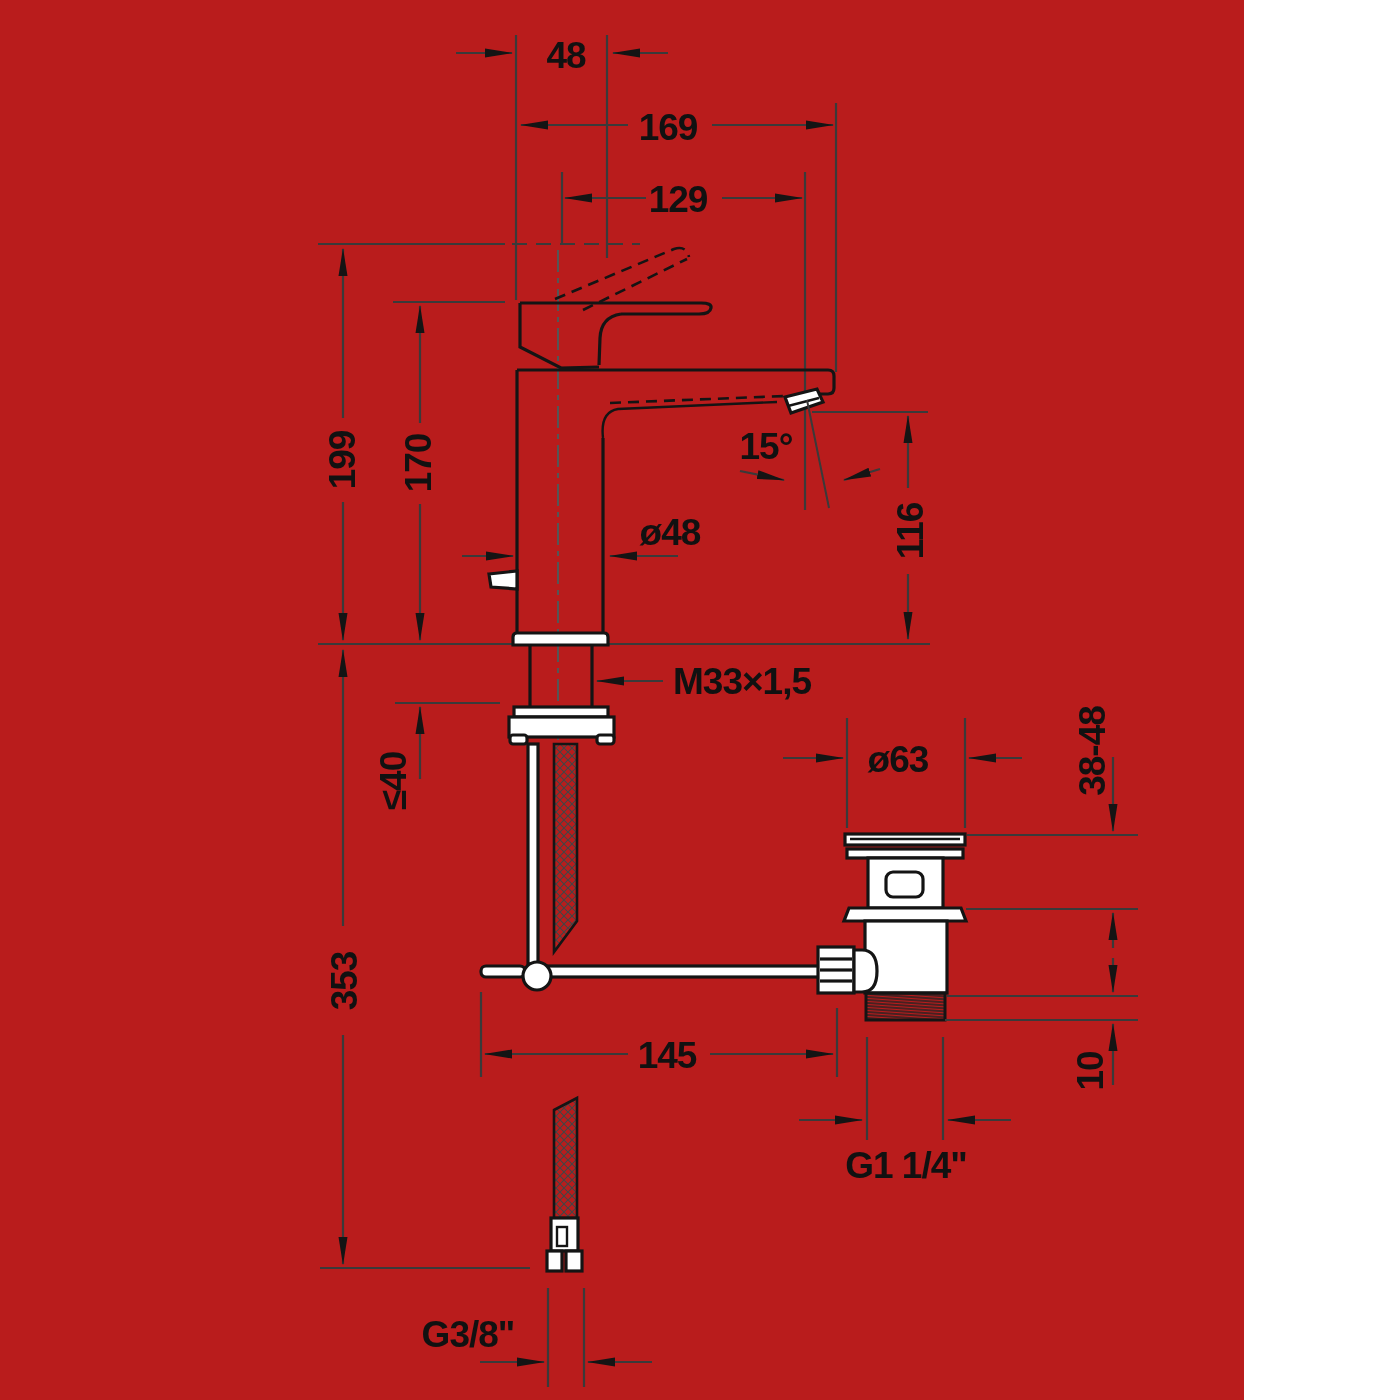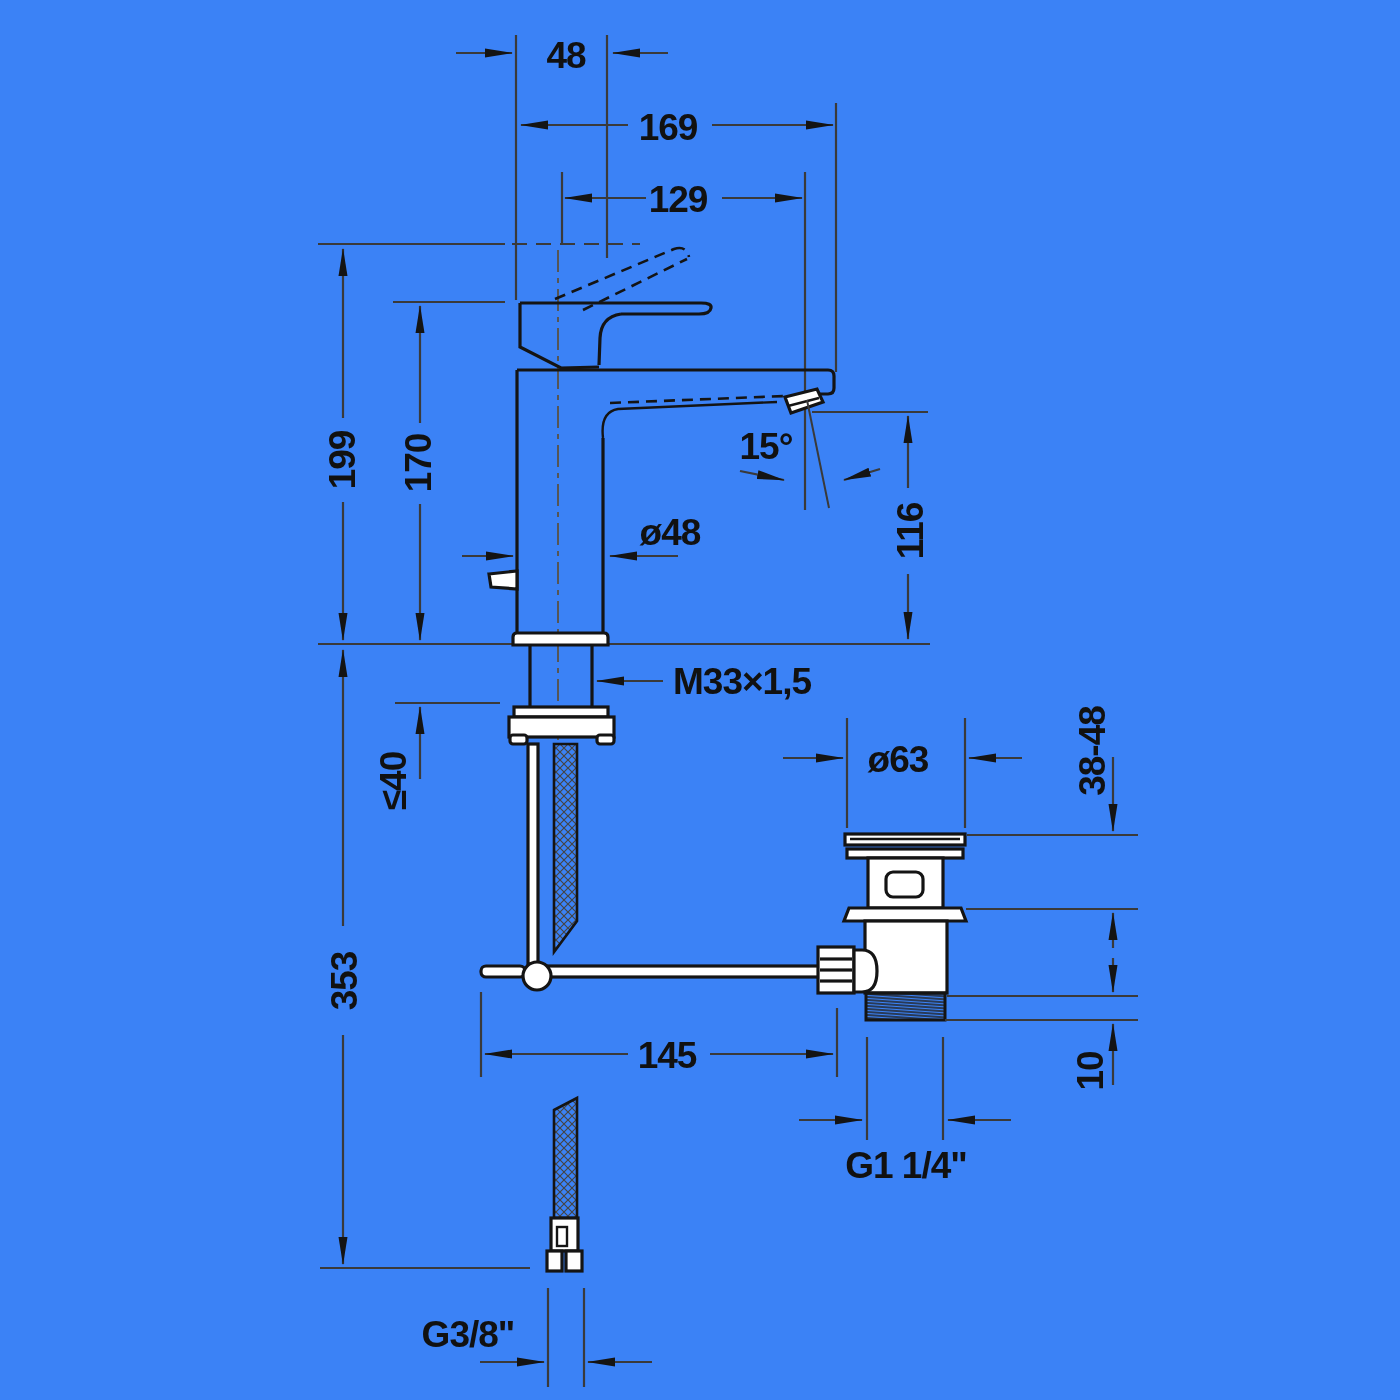--- a/index.html
+++ b/index.html
@@ -1,16 +1,16 @@
 <!DOCTYPE html>
 <html><head>
 <meta charset="utf-8">
 <style>
   html,body{margin:0;padding:0;background:#fff;}
-  .canvas{position:relative;width:1400px;height:1400px;background:#3b82f6;overflow:hidden;}
+  .canvas{position:relative;width:1244px;height:1400px;background:#b91c1c;overflow:hidden;}
   svg{position:absolute;left:0;top:0;}
   text{font-family:"Liberation Sans","DejaVu Sans",sans-serif;font-weight:bold;fill:#111;letter-spacing:-1px;}
   .dim{stroke:#3a3a3a;stroke-width:2.2;fill:none;}
   .dimthin{stroke:#3a3a3a;stroke-width:2;fill:none;}
   .obj{stroke:#141414;stroke-width:3.2;fill:none;}
   .objf{stroke:#141414;stroke-width:3.2;fill:#ffffff;}
   .obj2{stroke:#141414;stroke-width:2.4;fill:none;}
   .dashed{stroke:#141414;stroke-width:2.6;fill:none;stroke-dasharray:11 7;}
   .cline{stroke:#555;stroke-width:2;fill:none;stroke-dasharray:22 6 5 6;}
   .t{font-size:37px;}

